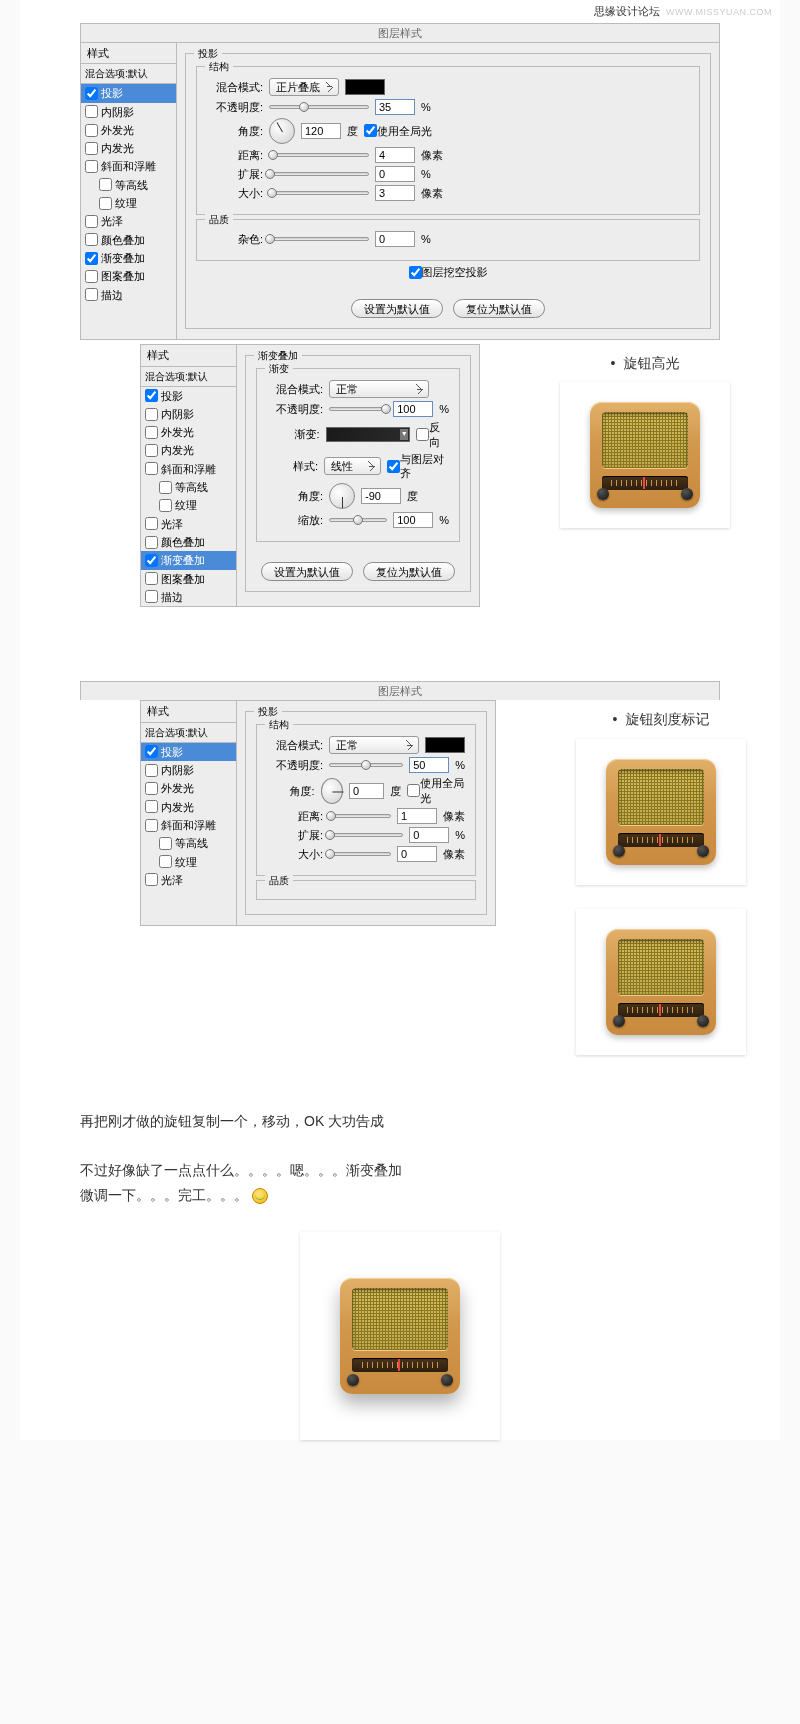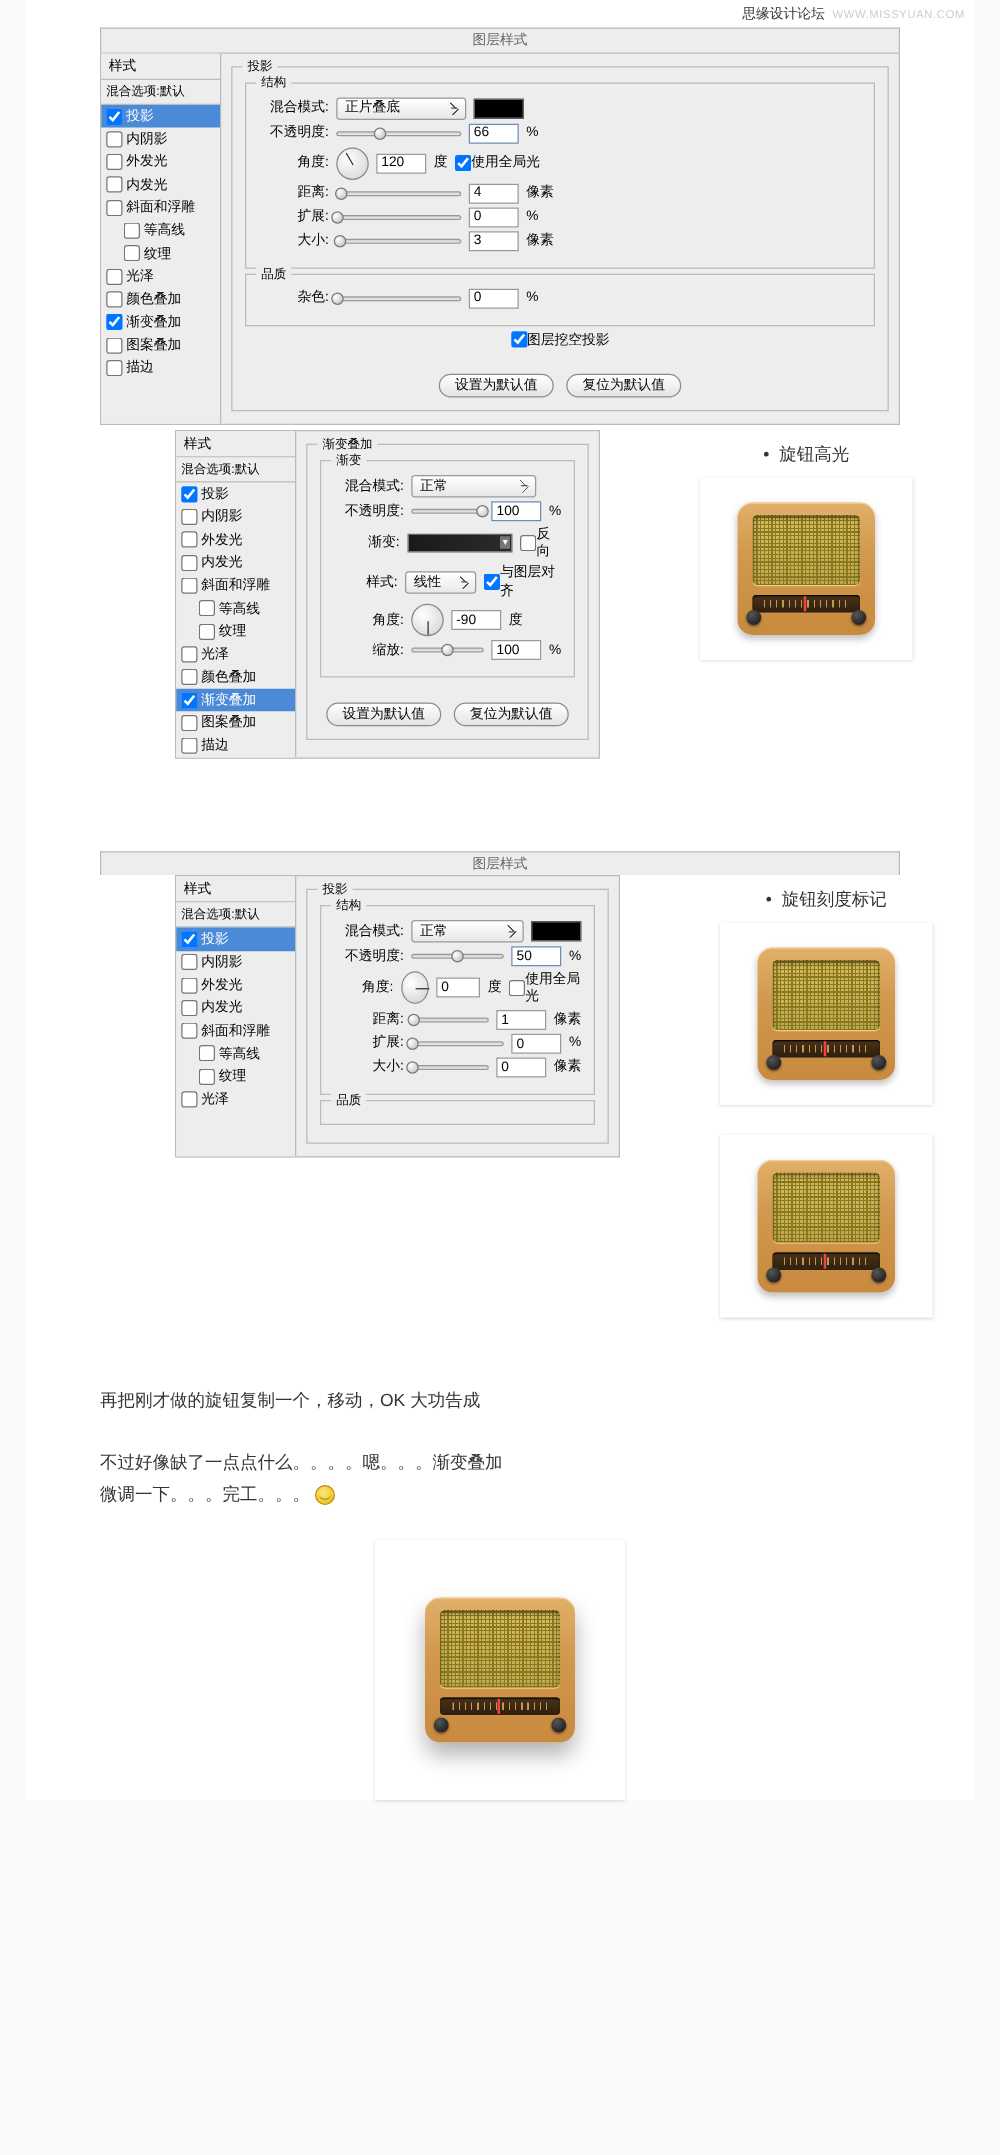--- a/index.html
+++ b/index.html
@@ -135,29 +135,29 @@
           <span>描边</span>
         </div>
   </div>
   <div class="panel-right">
     <div class="fieldset">
       <span class="legend">投影</span>
       <div class="fieldset" style="margin-top:4px">
         <span class="legend">结构</span>
         <div class="frow">
               <span class="lbl">混合模式:</span>
-          <span class="select" style="width:104px">正片叠底</span>
+          <span class="select" style="width:70px">正片叠底</span>
           <span class="swatch"></span>
             </div>
         <div class="frow">
               <span class="lbl">不透明度:</span>
           <span class="slider">
                 <span class="thumb" style="left:35%"></span>
               </span>
-          <span class="num">66</span>
+          <span class="num">35</span>
               <span class="unit">%</span>
             </div>
         <div class="frow">
               <span class="lbl">角度:</span>
           <span class="dial a120"></span>
           <span class="num plain">120</span>
               <span class="unit">度</span>
           <label class="cb">
                 <input type="checkbox" checked="" style="">
                 <span>使用全局光</span>

